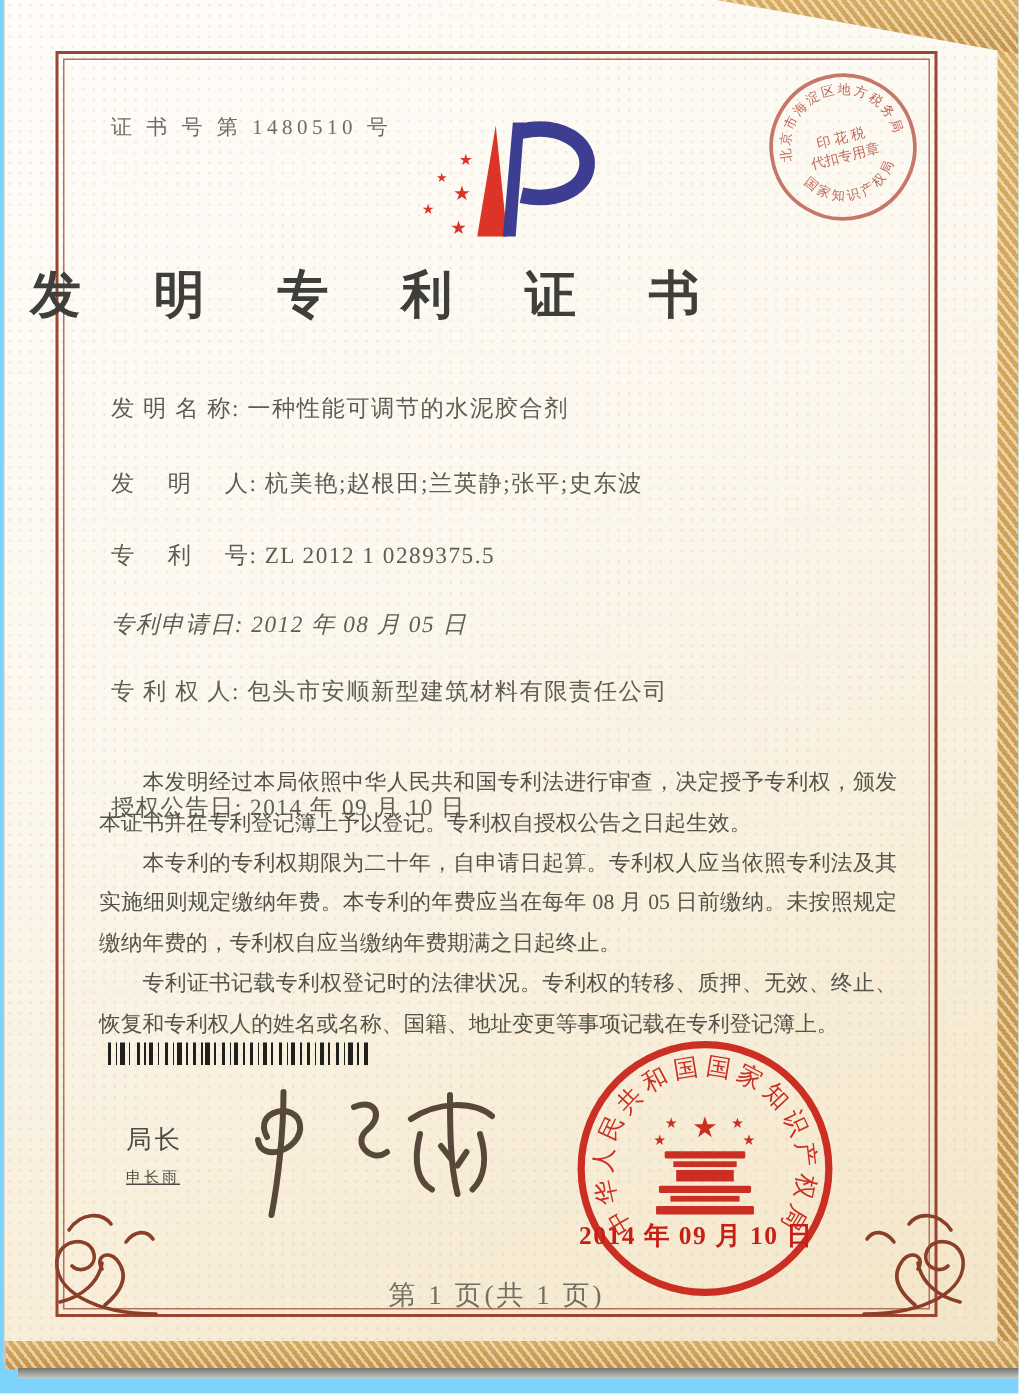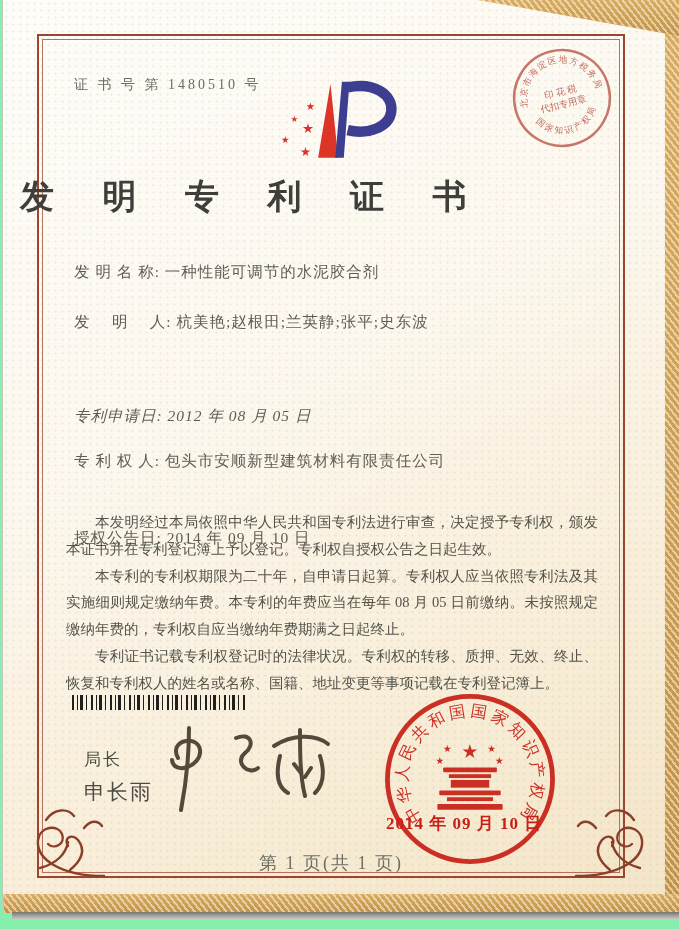--- a/index.html
+++ b/index.html
@@ -1,18 +1,18 @@
 <!DOCTYPE html>
 <html><head>
 <meta charset="utf-8">
 <style>
   * { margin:0; padding:0; box-sizing:border-box; }
   html,body { width:679px; height:929px; background:#ffffff; overflow:hidden;
               font-family:"Liberation Serif","DejaVu Serif",serif; }
-  .stage { position:relative; width:679px; height:929px; background:#86efac; }
+  .stage { position:relative; width:679px; height:929px; background:#7dd3fc; }
 
   
   .edge-line-1 { position:absolute; left:2px; top:0; width:2px; height:908px; background:#c6c6c0; }
   .edge-line-2 { position:absolute; left:7px; top:2px; width:1px; height:903px; background:#dededa; }
   .gold { background:
       repeating-linear-gradient(52deg, rgba(255,247,224,.55) 0 2px, rgba(0,0,0,0) 2px 5px),
       linear-gradient(#d8ac62,#c2924a); }
   .gold-right  { position:absolute; left:663px; top:0; width:16px; height:913px; }
   .gold-bottom { position:absolute; left:4px; top:894px; width:675px; height:19px; }
   .gold-topright { position:absolute; left:478px; top:0; width:201px; height:36px;
@@ -52,22 +52,22 @@
                color:#53534a; }
   .body-text p { text-indent:2em; }
   .barcode { position:absolute; left:72px; top:695px; width:176px; height:15px;
      background:repeating-linear-gradient(90deg,
        #20201e 0 2px, rgba(0,0,0,0) 2px 5px,
        #20201e 5px 6px, rgba(0,0,0,0) 6px 8px,
        #20201e 8px 11px, rgba(0,0,0,0) 11px 14px,
        #20201e 14px 15px, rgba(0,0,0,0) 15px 19px); }
   .signer-title { position:absolute; left:84px; top:748px; font-size:17px;
                   letter-spacing:2px; color:#4c4c44; }
-  .signer-name  { position:absolute; left:84px; top:778px; font-size:21px;
-                  letter-spacing:2px; color:#4c4c44; }
+  .signer-name  { position:absolute; left:84px; top:778px; font-size:10px;
+                  letter-spacing:2px; color:#4c4c44;text-decoration:underline; }
   .signature { position:absolute; left:148px; top:722px; }
   .main-seal { position:absolute; left:374px; top:683px; opacity:.92; }
   .seal-date { position:absolute; left:386px; top:812px; font-size:17px;
                color:#c81f14; letter-spacing:1px; font-weight:600; z-index:5;
                white-space:nowrap; }
   .tax-seal { position:absolute; left:510px; top:46px; transform:rotate(-14deg);
               opacity:.9; }
   .footer { position:absolute; left:0; top:851px; width:662px; text-align:center;
             font-size:18px; letter-spacing:2px; color:#6f6f64; }
 </style>
@@ -125,20 +125,23 @@
       <path d="M88,14 C116,8 136,22 134,39 C132,56 110,64 88,59" fill="none" stroke="#3d3e92" stroke-width="11"></path>
     </svg>
 
     <div class="title">发 明 专 利 证 书</div>
 
     <div class="field f0">
       <span>发 明 名 称: </span><span>一种性能可调节的水泥胶合剂</span>
     </div>
     <div class="field f1">
       <span>发　 明　 人: </span><span>杭美艳;赵根田;兰英静;张平;史东波</span>
+    </div>
+    <div class="field f2">
+      <span>专　 利　 号: </span><span>ZL 2012 1 0289375.5</span>
     </div>
     <div class="field f3">
       <span>专利申请日: </span><span>2012 年 08 月 05 日</span>
     </div>
     <div class="field f4">
       <span>专 利 权 人: </span><span>包头市安顺新型建筑材料有限责任公司</span>
     </div>
     <div class="field f5">
       <span>授权公告日: </span><span>2014 年 09 月 10 日</span>
     </div>

